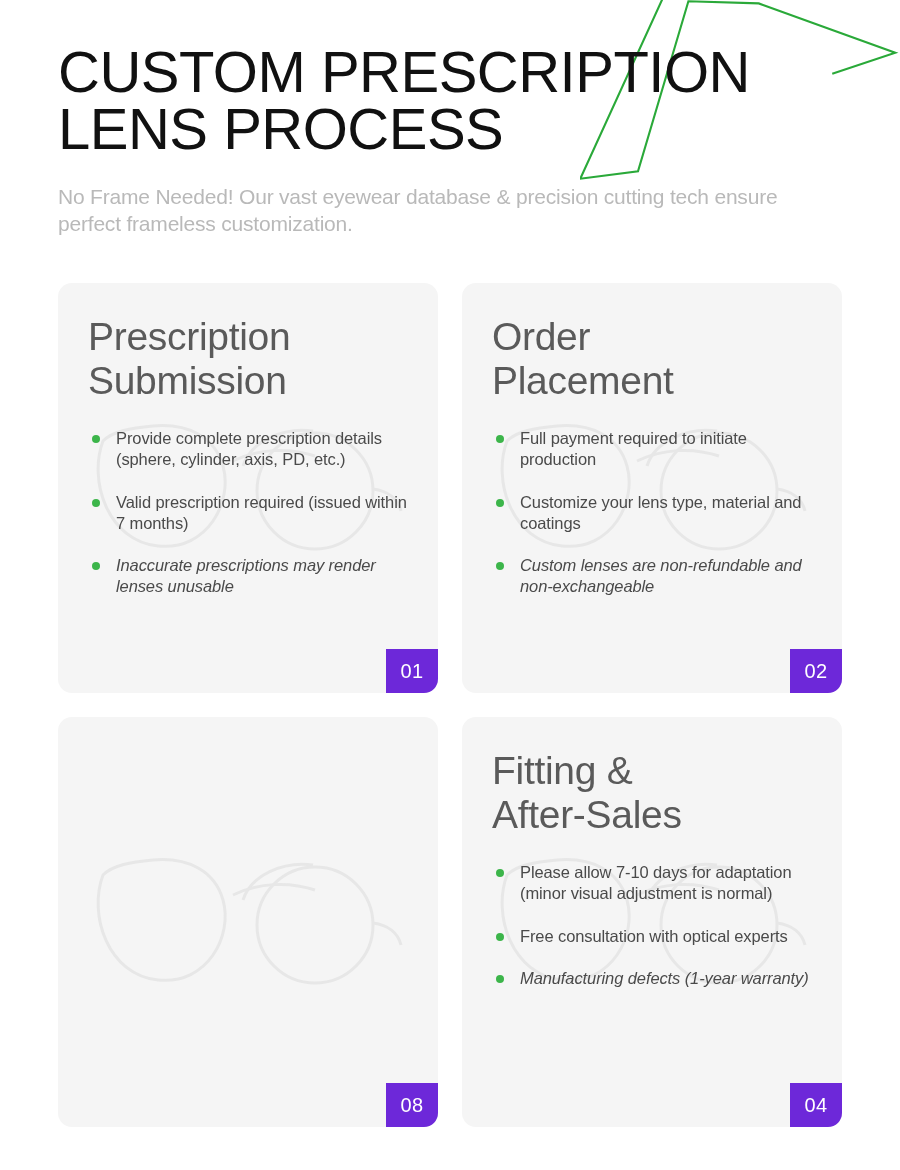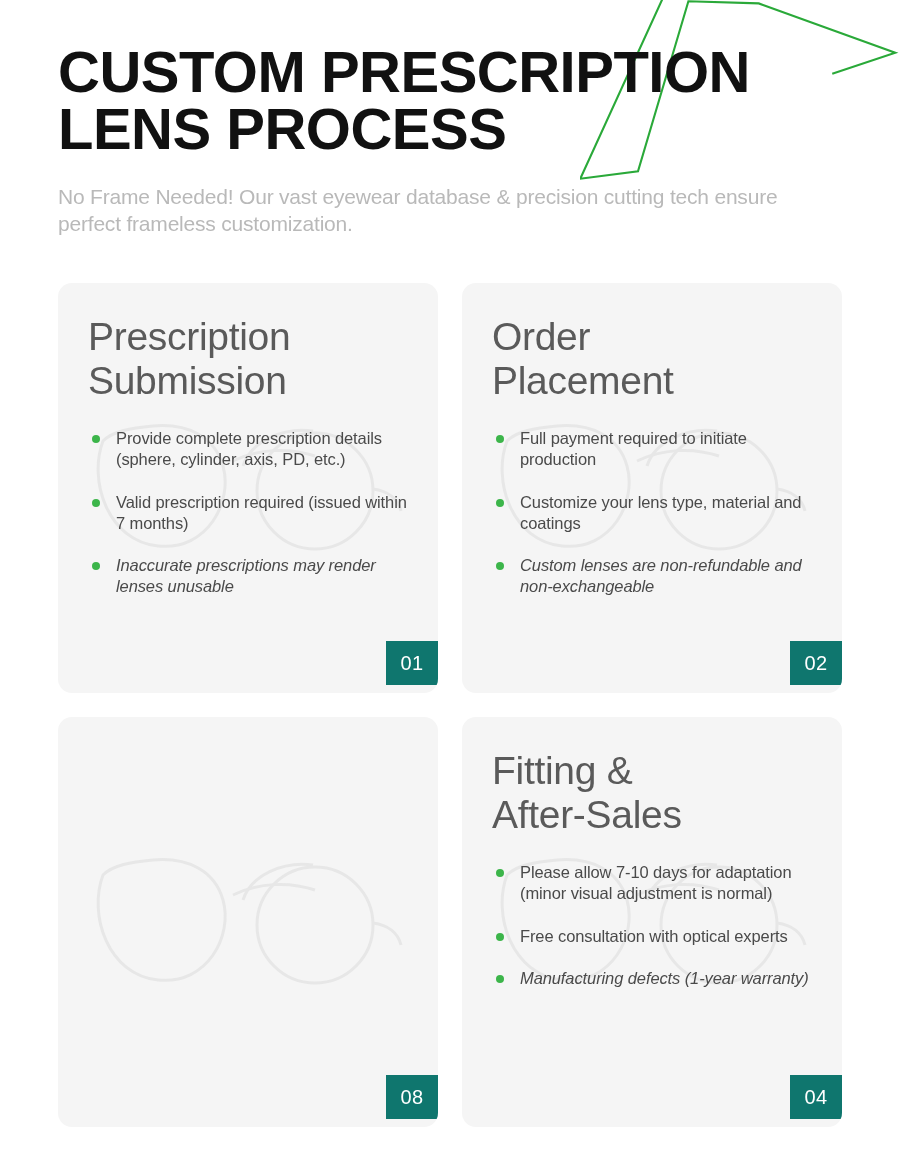--- a/index.html
+++ b/index.html
@@ -35,21 +35,21 @@
   .header {
     position: absolute;
     top: 44px;
     left: 58px;
     right: 58px;
   }
 
   .title {
     font-size: 58px;
     line-height: 0.98;
-    font-weight: bold;
+    font-weight: normal;
     letter-spacing: -0.5px;
     color: #111111;
     margin: 0;
     text-transform: uppercase;
     max-width: 780px;
   }
 
   .subtitle {
     margin-top: 26px;
     font-size: 21px;
@@ -139,24 +139,24 @@
   }
 
   
   ul.bullets li.gap-before {
     margin-top: 16px;
   }
 
   .badge {
     position: absolute;
     right: 0px;
-    bottom: 8px;
+    bottom: 0px;
     width: 52px;
     height: 44px;
-    background: #0f766e;
+    background: #6d28d9;
     color: #ffffff;
     font-size: 20px;
     display: flex;
     align-items: center;
     justify-content: center;
     letter-spacing: 0.5px;
     z-index: 3;
   }
 
   .badge-wrap {

